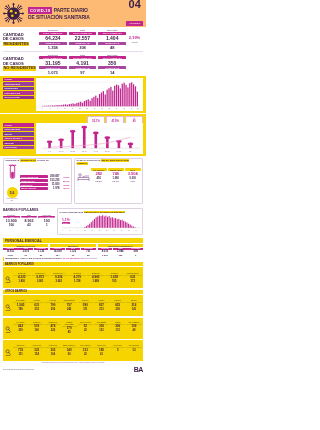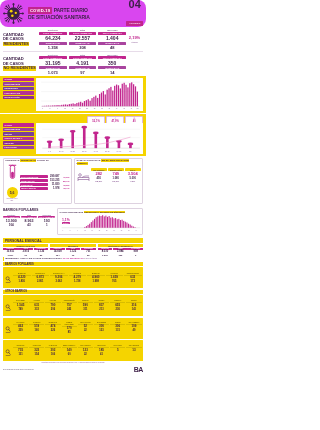--- a/index.html
+++ b/index.html
@@ -5,21 +5,21 @@
   html,body{margin:0;padding:0;}
   body{
     width:146px;height:430px;overflow:hidden;
     font-family:"Liberation Sans",sans-serif;
     background:#ffffff;color:#4a2a52;
     -webkit-font-smoothing:none;
   }
   .page{position:relative;width:146px;height:430px;background:#fff;}
 
   
-  .hdr{position:relative;height:27px;background:#d946ef;display:flex;align-items:center;border-radius:8px;}
+  .hdr{position:relative;height:27px;background:#fdba74;display:flex;align-items:center;}
   .virus{width:23px;height:23px;margin-left:2px;position:relative;flex:0 0 auto;}
   .virus svg{display:block;}
   .hdr-mid{flex:1 1 auto;padding-left:3px;}
   .covid-badge{display:inline-block;background:#c2258e;color:#fff;font-weight:bold;
     font-size:4.2px;letter-spacing:.1px;padding:1px 2px;border-radius:.5px;vertical-align:middle;}
   .hdr-l1{white-space:nowrap;display:flex;align-items:center;gap:1.5px;}
   .hdr-t{font-size:5px;font-weight:bold;color:#3d1f47;letter-spacing:-.1px;}
   .hdr-l2{font-size:5px;font-weight:bold;color:#3d1f47;letter-spacing:-.1px;margin-top:.5px;}
   .hdr-right{flex:0 0 auto;text-align:center;padding-right:3px;}
   .day{font-size:11px;font-weight:bold;color:#3d1f47;line-height:11px;}

